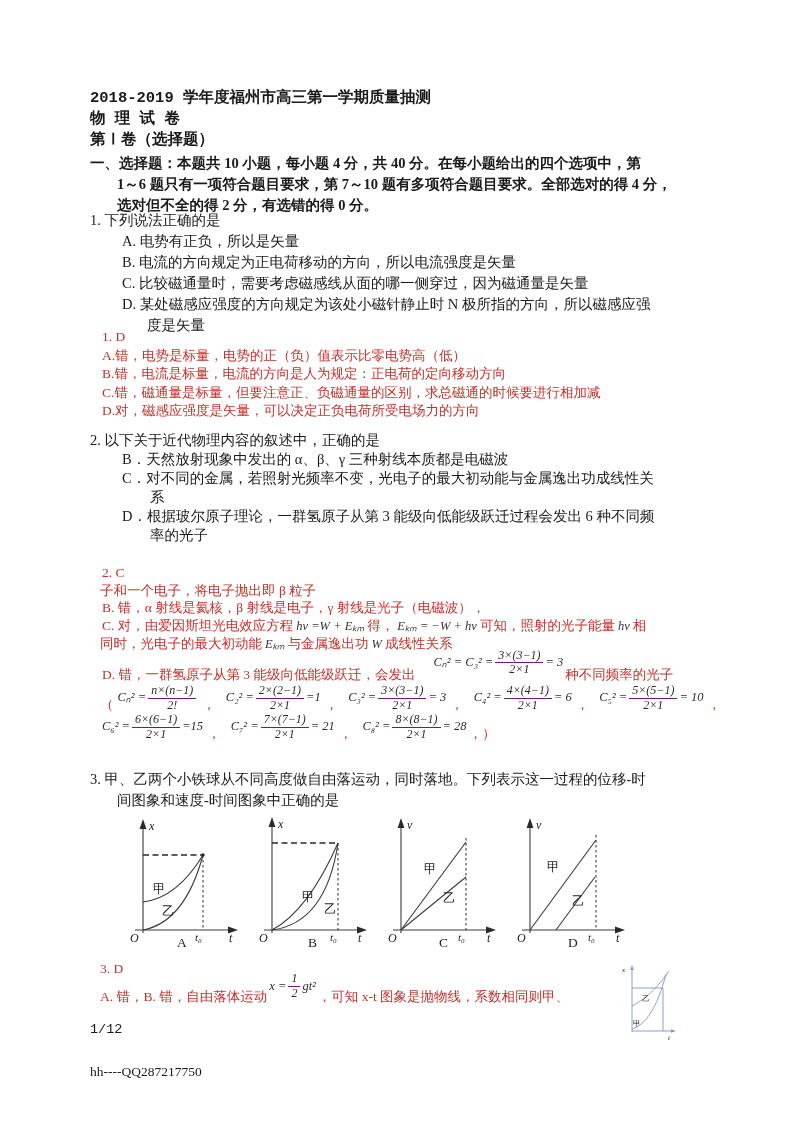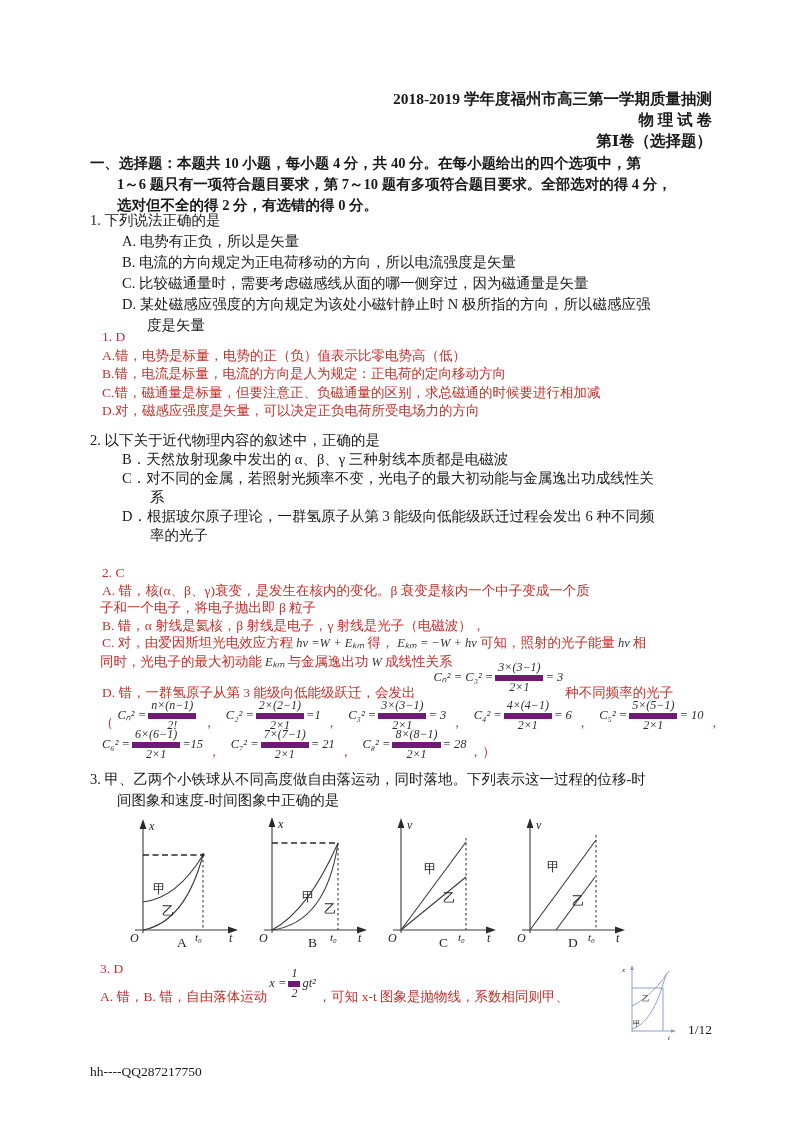--- a/index.html
+++ b/index.html
@@ -1,38 +1,38 @@
 <!DOCTYPE html>
 <html lang="zh"><head>
 <meta charset="utf-8">
 <style>
   html,body{margin:0;padding:0;background:#ffffff;}
   .page{position:relative;width:800px;height:1138px;background:#fff;overflow:hidden;
         font-family:"Liberation Serif","DejaVu Serif",serif;color:#1a1a1a;}
   .abs{position:absolute;}
   .line{white-space:nowrap;}
-  .center{text-align:right;}
+  .center{text-align:left;font-family:Liberation Mono, monospace;}
   .bold{font-weight:bold;}
   .blk{font-size:14.5px;line-height:21px;}
   .blk19{font-size:14.5px;line-height:19px;}
   .t15{font-size:15.5px;line-height:21px;}
   .red{color:#c5302a;}
   .redblk{font-size:13.5px;line-height:18.5px;}
   .redblk2{font-size:13.5px;line-height:17.5px;}
   .ind27{padding-left:27px;}
   .ind32{padding-left:32px;}
   .ind57{padding-left:57px;}
   .ind60{padding-left:60px;}
   .rind{padding-left:12px;}
   .m{font-family:"Liberation Serif",serif;font-style:italic;color:#343434;font-size:12.5px;margin:0 3px;}
   .fw{display:inline-flex;align-items:center;white-space:nowrap;}
   .fpre,.fpost{font-family:"Liberation Serif",serif;font-style:italic;font-size:12.5px;color:#2d2d2d;margin:0 2px;}
   .fr{display:inline-flex;flex-direction:column;align-items:center;font-family:"Liberation Serif",serif;
       font-style:italic;font-size:12px;color:#2d2d2d;line-height:1.12;}
-  .fr .n{border-bottom:6px solid #701a75;padding:0 3px;}
+  .fr .n{border-bottom:1px solid #701a75;padding:0 3px;}
   .fr .d{padding:0 3px;}
   .dline{display:flex;align-items:flex-end;height:30px;}
   .dline .fw{transform:translateY(-7px);margin-left:16px;}
   .frow{display:flex;align-items:center;height:29px;padding-left:10px;white-space:nowrap;}
   .cm{color:#c5302a;align-self:flex-end;line-height:1;margin:0 8px 1px 2px;font-size:13.5px;}
   .pr{color:#c5302a;align-self:flex-end;line-height:1;margin:0 2px 1px 0;font-size:13.5px;}
   .a3line{display:flex;align-items:flex-end;height:26px;}
   .a3line .fw{transform:translateY(-6px);}
   svg{display:block;}
   svg text{font-family:"Liberation Serif","DejaVu Serif",serif;fill:#222;}
@@ -82,21 +82,20 @@
     <div class="line">2. 以下关于近代物理内容的叙述中，正确的是</div>
     <div class="line ind32">B．天然放射现象中发出的 α、β、γ 三种射线本质都是电磁波</div>
     <div class="line ind32">C．对不同的金属，若照射光频率不变，光电子的最大初动能与金属逸出功成线性关</div>
     <div class="line ind60">系</div>
     <div class="line ind32">D．根据玻尔原子理论，一群氢原子从第 3 能级向低能级跃迁过程会发出 6 种不同频</div>
     <div class="line ind60">率的光子</div>
   </div>
 
   <div class="abs red redblk2" style="left:90px;top:564px;width:660px;">
     <div class="line rind">2. C</div>
-    <div class="line rind">A. 错，核(α、β、γ)衰变，是发生在核内的变化。β 衰变是核内一个中子变成一个质</div>
     <div class="line" style="padding-left:10px;">子和一个电子，将电子抛出即 β 粒子</div>
     <div class="line rind">B. 错，α 射线是氦核，β 射线是电子，γ 射线是光子（电磁波），</div>
     <div class="line rind">
       <span>C. 对，由爱因斯坦光电效应方程</span><span class="m">hν =W + Eₖₘ</span><span>得，</span><span class="m">Eₖₘ = −W + hν</span><span>可知，照射的光子能量</span><span class="m">hν</span><span>相</span>
     </div>
     <div class="line" style="padding-left:10px;">
       <span>同时，光电子的最大初动能</span><span class="m">Eₖₘ</span><span>与金属逸出功</span><span class="m">W</span><span>成线性关系</span>
     </div>
     <div class="line rind dline">
       <span>D. 错，一群氢原子从第 3 能级向低能级跃迁，会发出</span>

